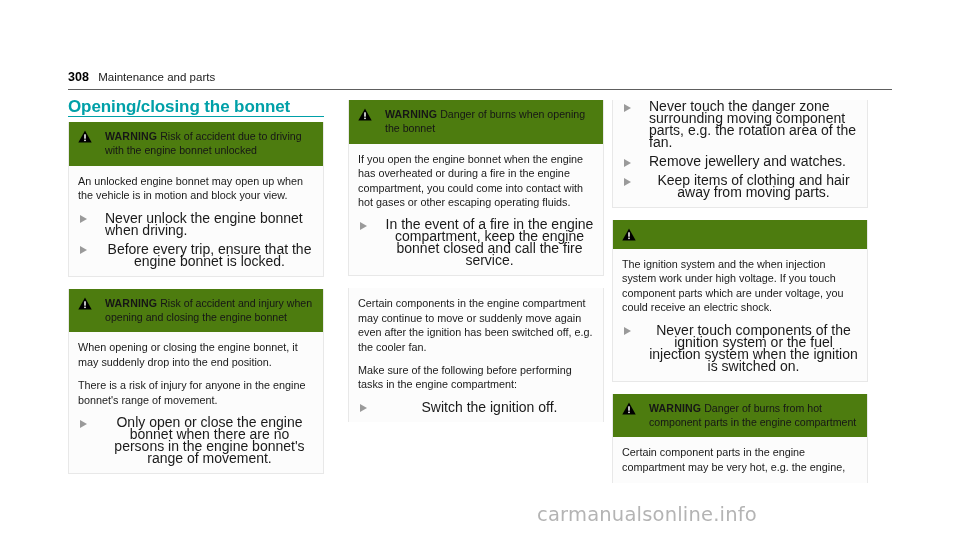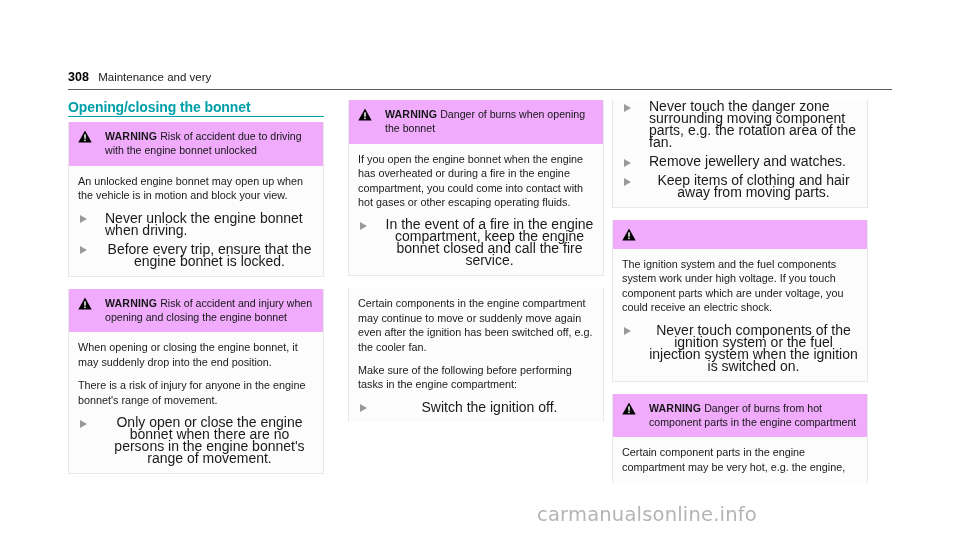--- a/index.html
+++ b/index.html
@@ -53,21 +53,21 @@
   }
 
   
   .section-heading {
     position: absolute;
     left: 68px;
     top: 100px;
     width: 256px;
   }
   .section-heading .title {
-    font-size: 14px;
+    font-size: 17px;
     font-weight: bold;
     color: #00A0A8;
     letter-spacing: -0.1px;
     line-height: 14px;
   }
   .section-heading .rule {
     margin-top: 2px;
     width: 256px;
     height: 1px;
     background: #00A0A8;
@@ -92,21 +92,21 @@
     background: #fbfbfb;
     border: 1px solid #e8e8e8;
     border-top: none;
     margin-bottom: 12px;
     overflow: hidden;
   }
   .warn-box.clipped {
     border-bottom: none;
   }
   .warn-head {
-    background: #f0abfc;
+    background: #4d7c0f;
     padding: 7px 9px 8px 9px;
     display: flex;
     align-items: flex-start;
     gap: 0;
   }
   .warn-icon {
     flex: 0 0 auto;
     width: 14px;
     margin-right: 13px;
     padding-top: 1px;
@@ -185,21 +185,21 @@
     white-space: nowrap;
   }
 </style>
 </head>
 <body>
 
 <div class="page">
 
   <div class="page-header">
     <span class="page-number">308</span>
-    <span class="header-title">Maintenance and very</span>
+    <span class="header-title">Maintenance and parts</span>
   </div>
   <div class="header-rule"></div>
 
   <div class="section-heading">
     <div class="title">Opening/closing the bonnet</div>
     <div class="rule"></div>
   </div>
 
   <div class="col col-1">
       <div class="warn-box">
@@ -276,21 +276,21 @@
       </div>
       <div class="warn-box">
         <div class="warn-head">
           <span class="warn-icon"><svg width="14" height="13" viewBox="0 0 14 13">
               <path d="M7 0.4 L13.7 12.4 L0.3 12.4 Z" fill="#000000"></path>
               <rect x="6.25" y="4.3" width="1.5" height="4.4" fill="#ffffff"></rect>
               <rect x="6.25" y="9.6" width="1.5" height="1.5" fill="#ffffff"></rect>
             </svg></span>
         </div>
         <div class="warn-body">
-          <p>The ignition system and the fuel components system work under high voltage. If you touch component parts which are under voltage, you could receive an electric shock.</p>
+          <p>The ignition system and the when injection system work under high voltage. If you touch component parts which are under voltage, you could receive an electric shock.</p>
           <ul class="steps spacer-after-p">
             <li><span class="rail"></span><span class="arrow"></span><span>Never touch components of the ignition system or the fuel injection system when the ignition is switched on.</span></li>
           </ul>
         </div>
       </div>
       <div class="warn-box clipped">
         <div class="warn-head">
           <span class="warn-icon"><svg width="14" height="13" viewBox="0 0 14 13">
               <path d="M7 0.4 L13.7 12.4 L0.3 12.4 Z" fill="#000000"></path>
               <rect x="6.25" y="4.3" width="1.5" height="4.4" fill="#ffffff"></rect>

